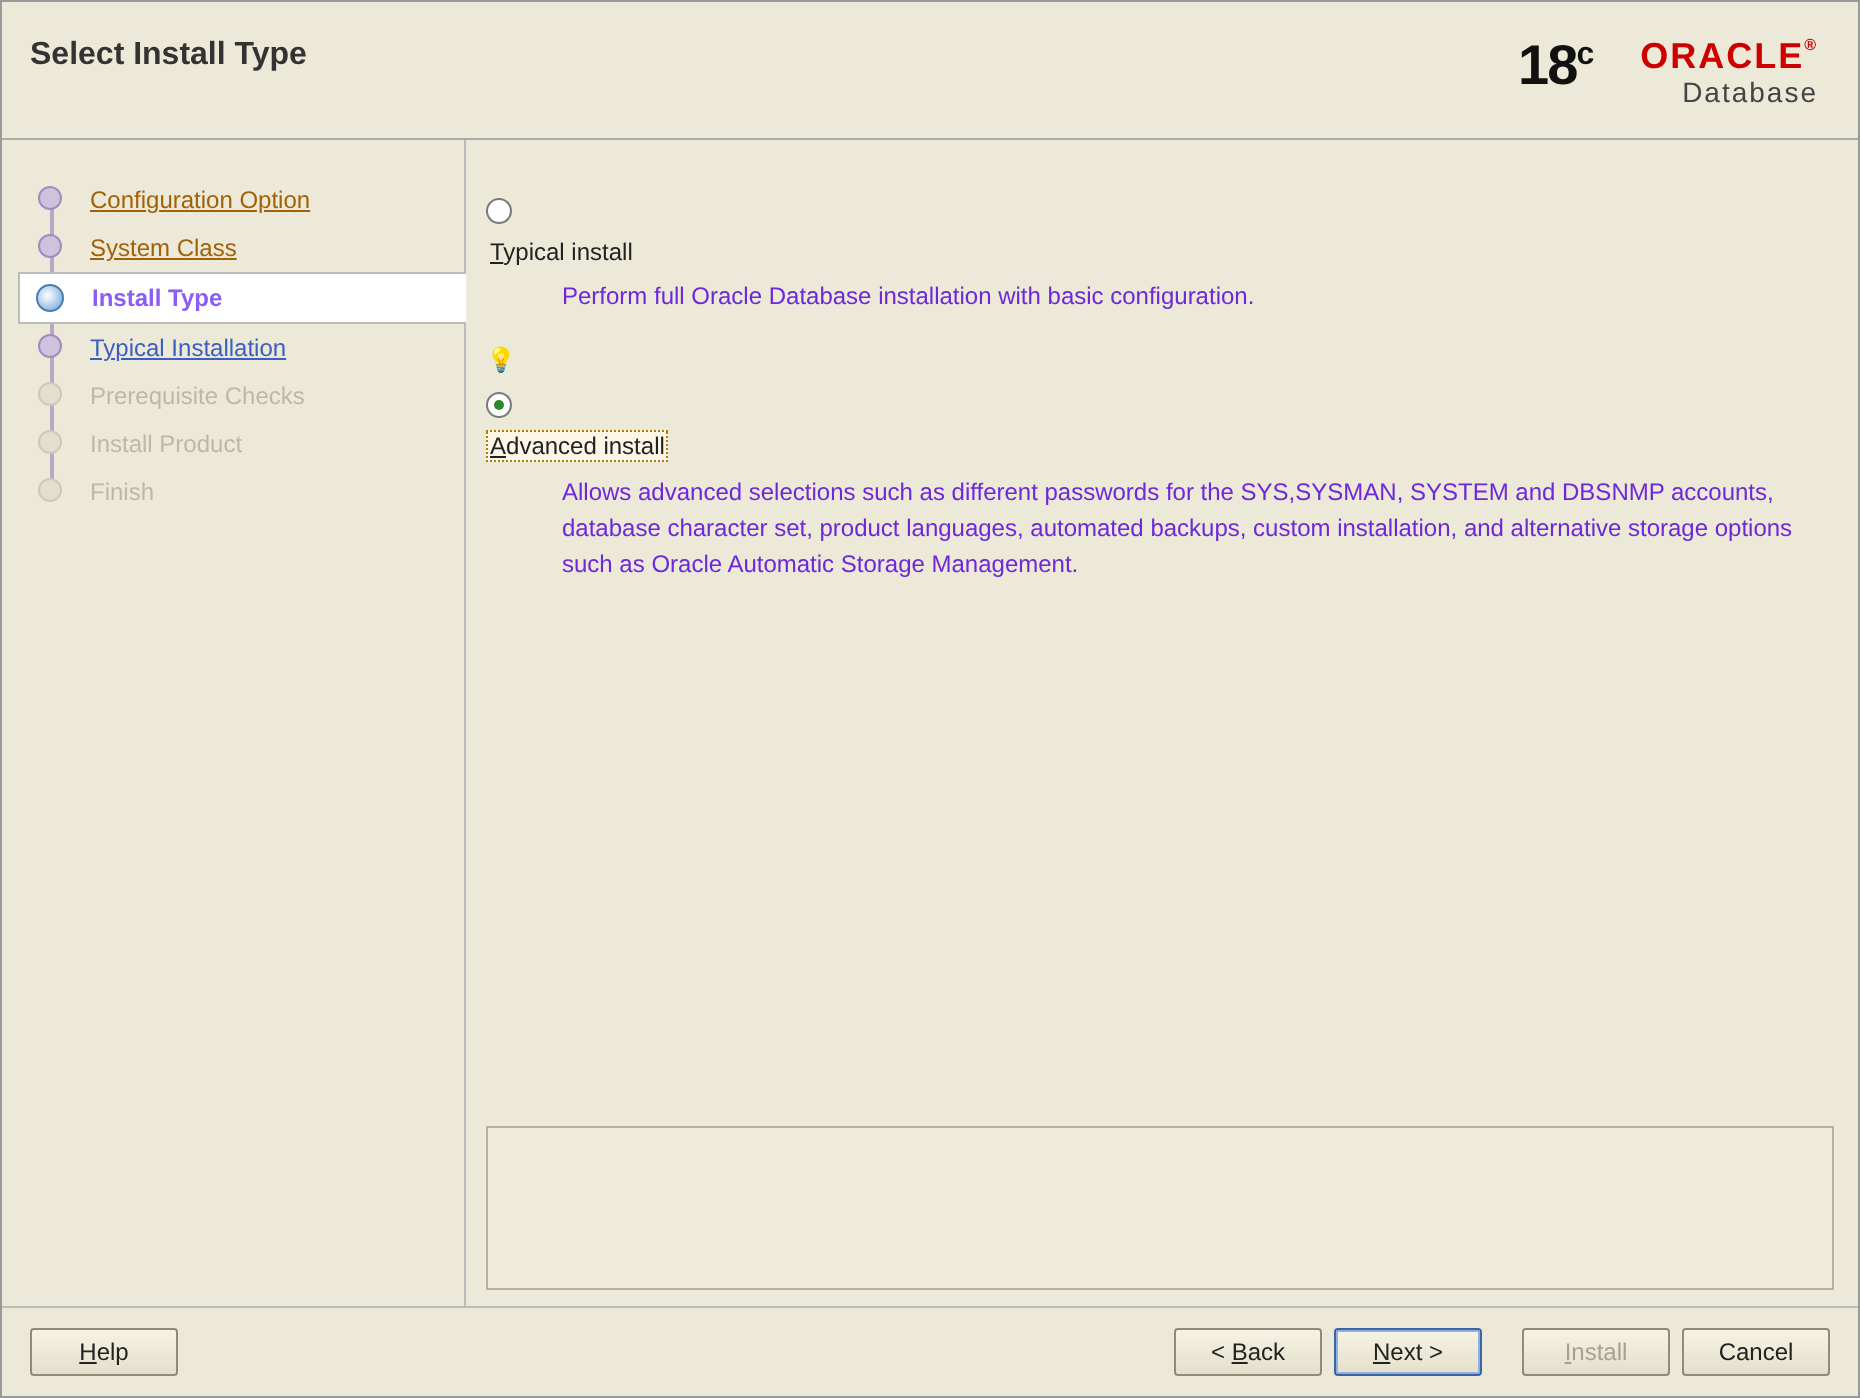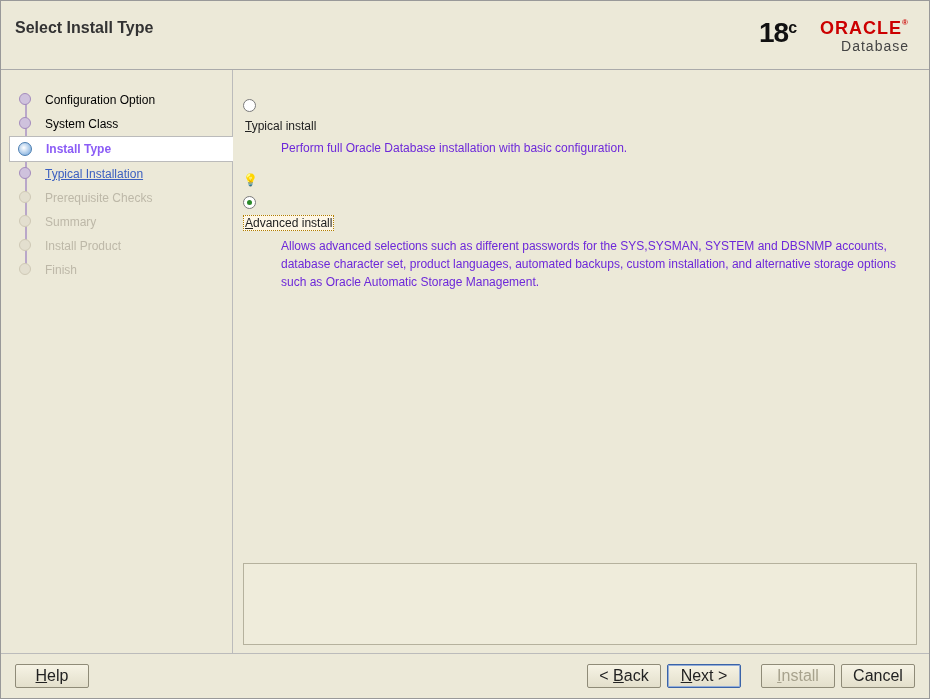--- a/index.html
+++ b/index.html
@@ -94,21 +94,21 @@
   .step .dot {
     position: absolute;
     left: 0px;
     top: 5px;
     width: 12px;
     height: 12px;
     border-radius: 50%;
     background: #cfc2dd;
     border: 1px solid #a48bbd;
   }
-  .step.done .label-text { color: #000000; cursor: pointer; margin-top: 41px; }
+  .step.done .label-text { color: #a16207; text-decoration: underline; cursor: pointer; margin-top: 41px; }
   .step.current {
     background: #fff;
     border: 1px solid #bbb;
     border-right: none;
     margin-right: -1px;
     padding-left: 36px;
     margin-left: -10px;
   }
   .step.current .dot {
     left: 8px;
@@ -186,21 +186,21 @@
     padding: 10px 14px;
     display: flex;
     align-items: center;
   }
   .btn {
     min-width: 74px;
     height: 24px;
     background: linear-gradient(#f6f3e5, #e3dfcb);
     border: 1px solid #8f8b78;
     border-radius: 2px;
-    font-size: 16px;
+    font-size: 12px;
     color: #222;
     padding: 0 10px;
     cursor: pointer;
   }
   .btn .mn { text-decoration: underline; }
   .btn:disabled, .btn.disabled { color:#a7a28d; cursor:default; }
   .btn.default { border: 1px solid #3a63a8; box-shadow: 0 0 0 1px #94aed8 inset; }
   .footer .spacer { flex:1; }
   .footer .group { display:flex; gap:6px; }
   .footer .group + .group { margin-left: 20px; }
@@ -221,21 +221,20 @@
 <div class="divider"></div>
 
 <div class="body">
   <div class="sidebar">
     <ul class="steps">
       <li class="step done"><span class="dot"></span><span class="label-text">Configuration Option</span></li>
       <li class="step done"><span class="dot"></span><span class="label-text">System Class</span></li>
       <li class="step current"><span class="dot"></span><span class="label-text">Install Type</span></li>
       <li class="step future"><span class="dot"></span><span class="label-text">Typical Installation</span></li>
       <li class="step disabled"><span class="dot"></span><span class="label-text">Prerequisite Checks</span></li>
-      <li class="step disabled"><span class="dot"></span><span class="label-text">Summary</span></li>
       <li class="step disabled"><span class="dot"></span><span class="label-text">Install Product</span></li>
       <li class="step disabled"><span class="dot"></span><span class="label-text">Finish</span></li>
     </ul>
   </div>
 
   <div class="main">
 
     <div class="option">
       <span class="bulb"></span>
       <span class="radio"></span>

